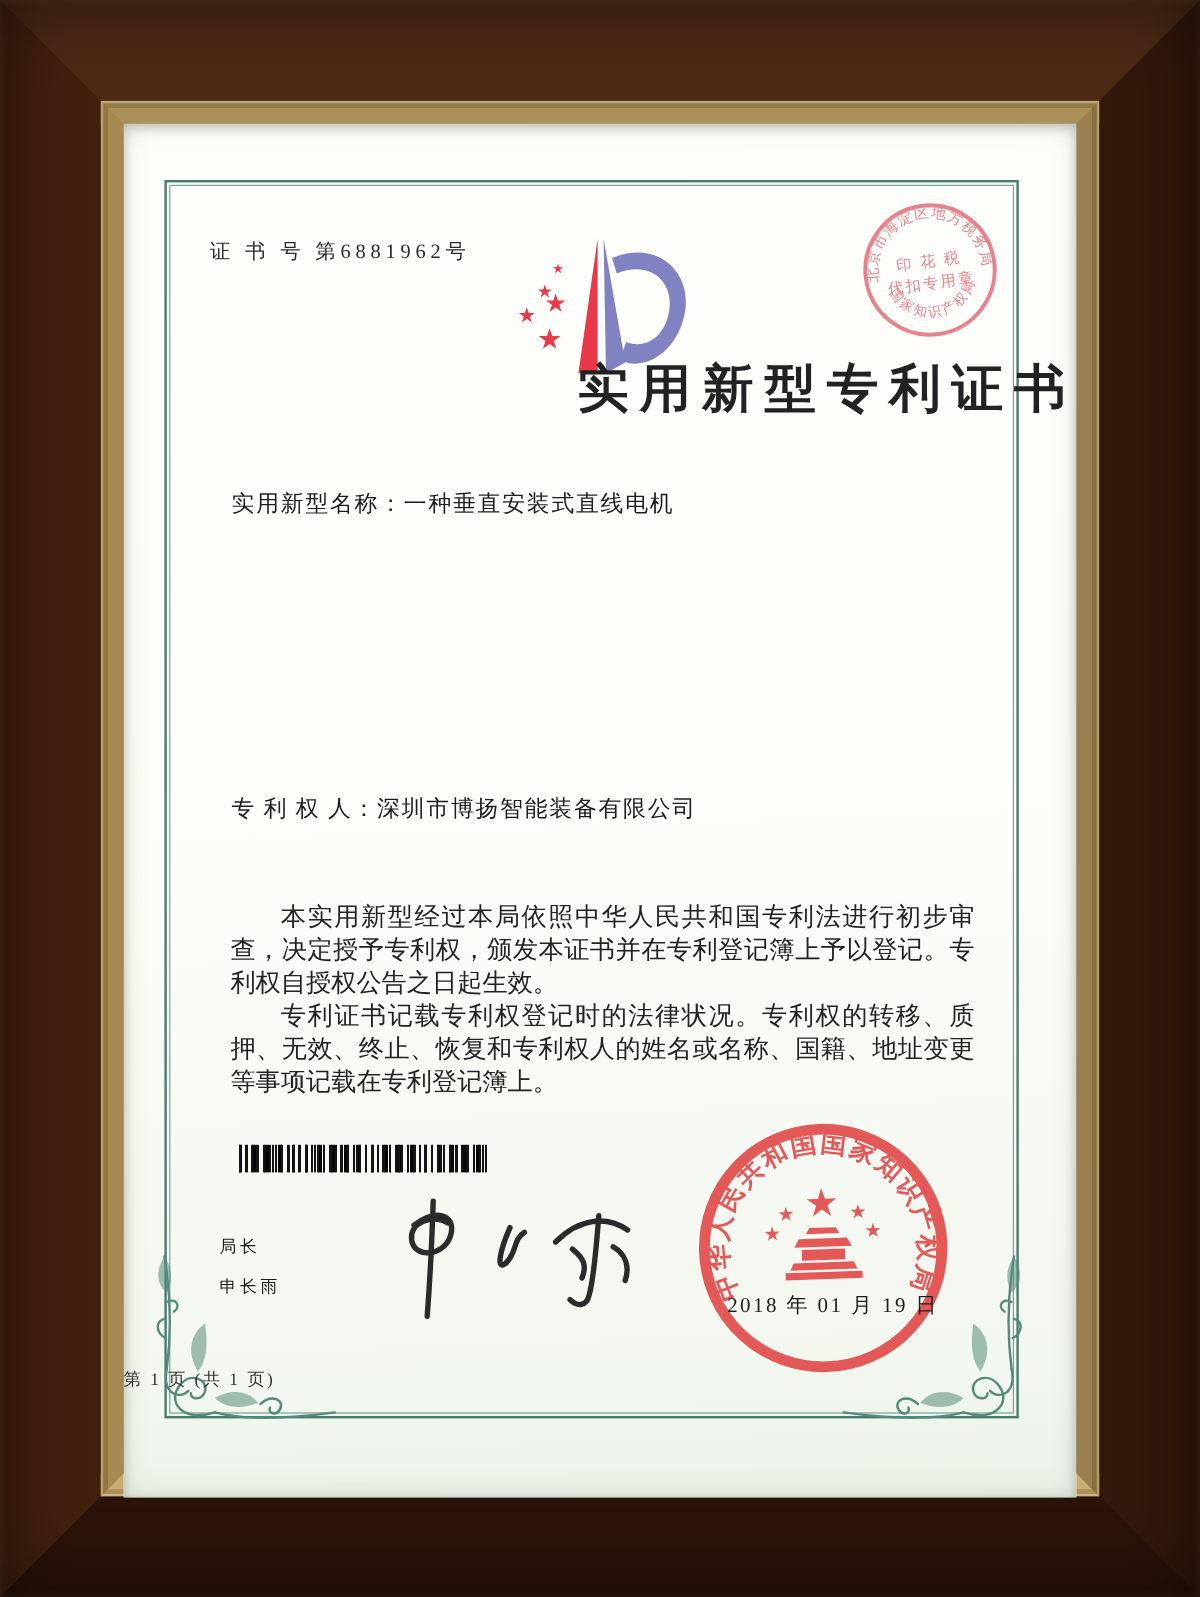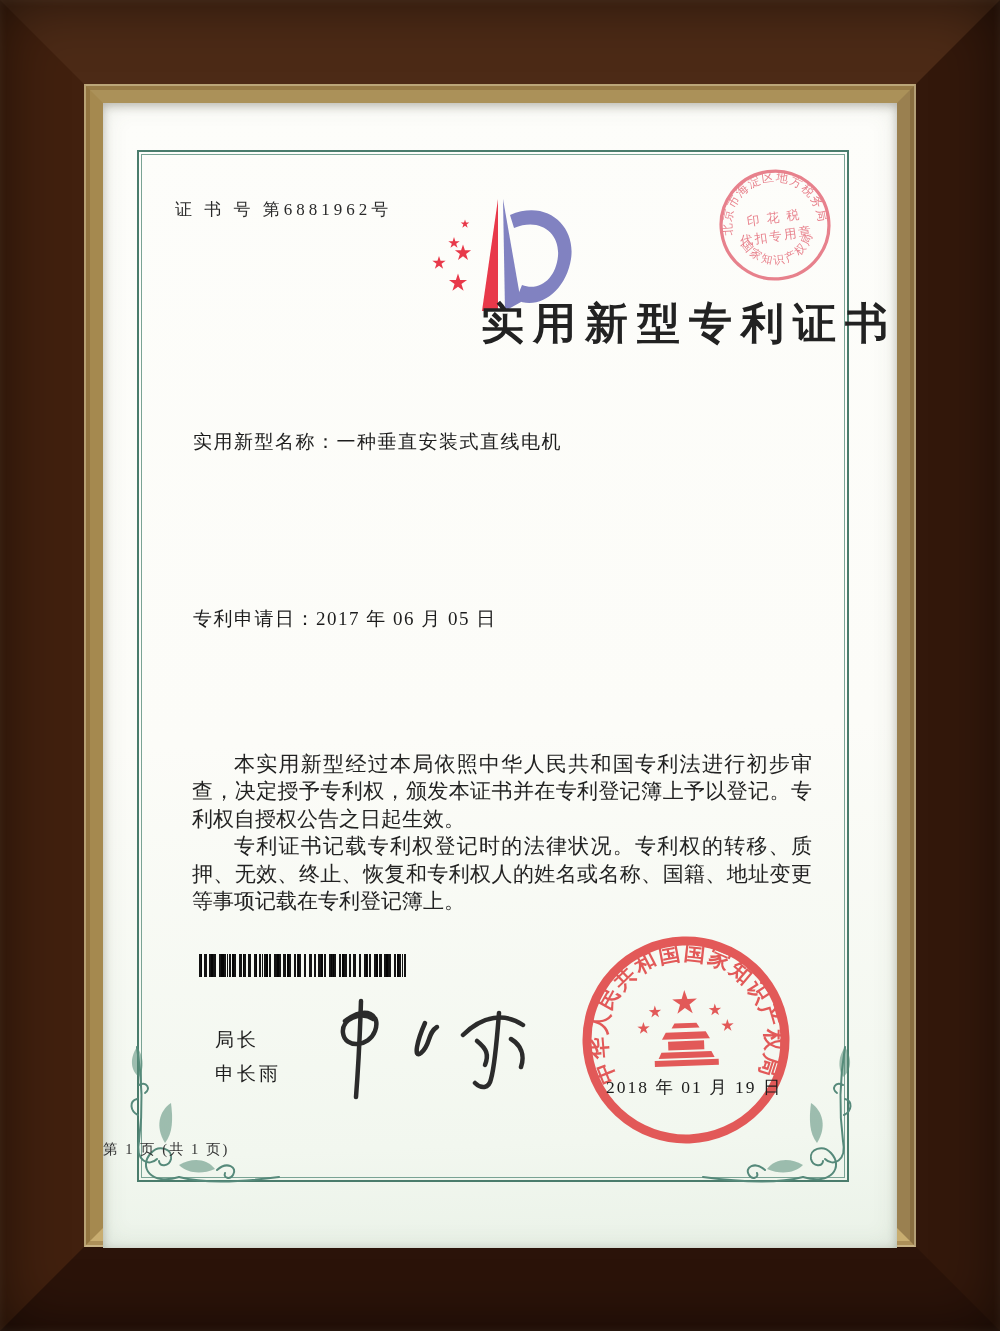--- a/index.html
+++ b/index.html
@@ -27,33 +27,33 @@
   .border-green{position:absolute;left:34px;top:47px;width:708px;height:1028px;
     border:2px solid #4a7c6c;}
   .border-green::after{content:"";position:absolute;inset:2px;border:1px solid #79a394;}
   .cert-no{position:absolute;left:72px;top:95px;font-size:17px;letter-spacing:4px;color:#2a2a2a;}
   .logo{position:absolute;left:315px;top:88px;width:165px;height:140px;}
   .tax-stamp{position:absolute;left:612px;top:62px;width:120px;height:120px;
     transform:rotate(-8deg);opacity:.88;}
   .title{position:absolute;left:0;right:0;top:192px;text-align:right;
     font-size:43px;font-weight:bold;letter-spacing:9px;color:#222;}
   .field{position:absolute;left:90px;font-size:19px;letter-spacing:1.5px;color:#1c1c1c;white-space:nowrap;}
-  .f0{top:326px}.f1{top:383px}.f2{top:443px}.f3{top:503px}.f4{top:558px}.f5{top:613px}
+  .f0{top:304px}.f1{top:383px}.f2{top:443px}.f3{top:503px}.f4{top:558px}.f5{top:613px}
   .paras{position:absolute;left:89px;top:648px;width:620px;
     font-size:21px;line-height:27.4px;text-align:justify;color:#222;}
   .paras p{margin:0;text-indent:2em;}
   .barcode{position:absolute;left:96px;top:851px;width:207px;height:23px;
     background:
       repeating-linear-gradient(90deg,#141414 0 2px,transparent 2px 5px),
       repeating-linear-gradient(90deg,#141414 0 1px,transparent 1px 7px),
       repeating-linear-gradient(90deg,#050505 0 3px,transparent 3px 11px);}
   .flourish{position:absolute;top:942px;width:160px;height:160px;}
   .flourish.fl-left{left:18px;}
   .flourish.fl-right{left:598px;transform:scaleX(-1);}
-  .director{position:absolute;left:112px;top:920px;font-size:19px;line-height:34px;
+  .director{position:absolute;left:80px;top:920px;font-size:14px;line-height:34px;
     letter-spacing:3px;color:#1d1d1d;}
   .signature{position:absolute;left:212px;top:890px;width:235px;height:118px;}
   .seal{position:absolute;left:472px;top:826px;width:222px;height:222px;transform:rotate(-2deg);}
   .seal-date{position:absolute;left:503px;top:972px;font-size:17.5px;letter-spacing:2px;color:#1c1c1c;}
   .footer{position:absolute;left:0;right:0;top:1037px;text-align:left;
     font-size:14.5px;letter-spacing:2px;color:#333;}
   svg text{font-family:"Liberation Serif","DejaVu Serif",serif;}
 </style>
 </head>
 <body>
@@ -93,21 +93,21 @@
       <text font-size="11" fill="#e5717e" letter-spacing="2">
         <textPath href="#taxBottom" startOffset="50%" text-anchor="middle">国家知识产权局</textPath>
       </text>
       <text x="59" y="56" text-anchor="middle" font-size="12.5" fill="#e5717e" letter-spacing="2">印  花  税</text>
       <text x="59" y="74" text-anchor="middle" font-size="12.5" fill="#e5717e" letter-spacing="2">代扣专用章</text>
     </svg>
 
     <div class="title">实用新型专利证书</div>
 
     <div class="field f0"><span>实用新型名称：</span><span>一种垂直安装式直线电机</span></div>
-    <div class="field f3"><span>专利申请日：</span><span>2017 年 06 月 05 日</span></div>
+    <div class="field f4"><span>专 利 权 人：</span><span>深圳市博扬智能装备有限公司</span></div>
 
     <div class="paras">
       <p>本实用新型经过本局依照中华人民共和国专利法进行初步审查，决定授予专利权，颁发本证书并在专利登记簿上予以登记。专利权自授权公告之日起生效。</p>
       <p>专利证书记载专利权登记时的法律状况。专利权的转移、质押、无效、终止、恢复和专利权人的姓名或名称、国籍、地址变更等事项记载在专利登记簿上。</p>
     </div>
 
     <div class="barcode"></div>
 
     <svg class="flourish fl-left" viewBox="0 0 160 160">
       <g stroke="#55897a" stroke-width="2" fill="none" stroke-linecap="round">

